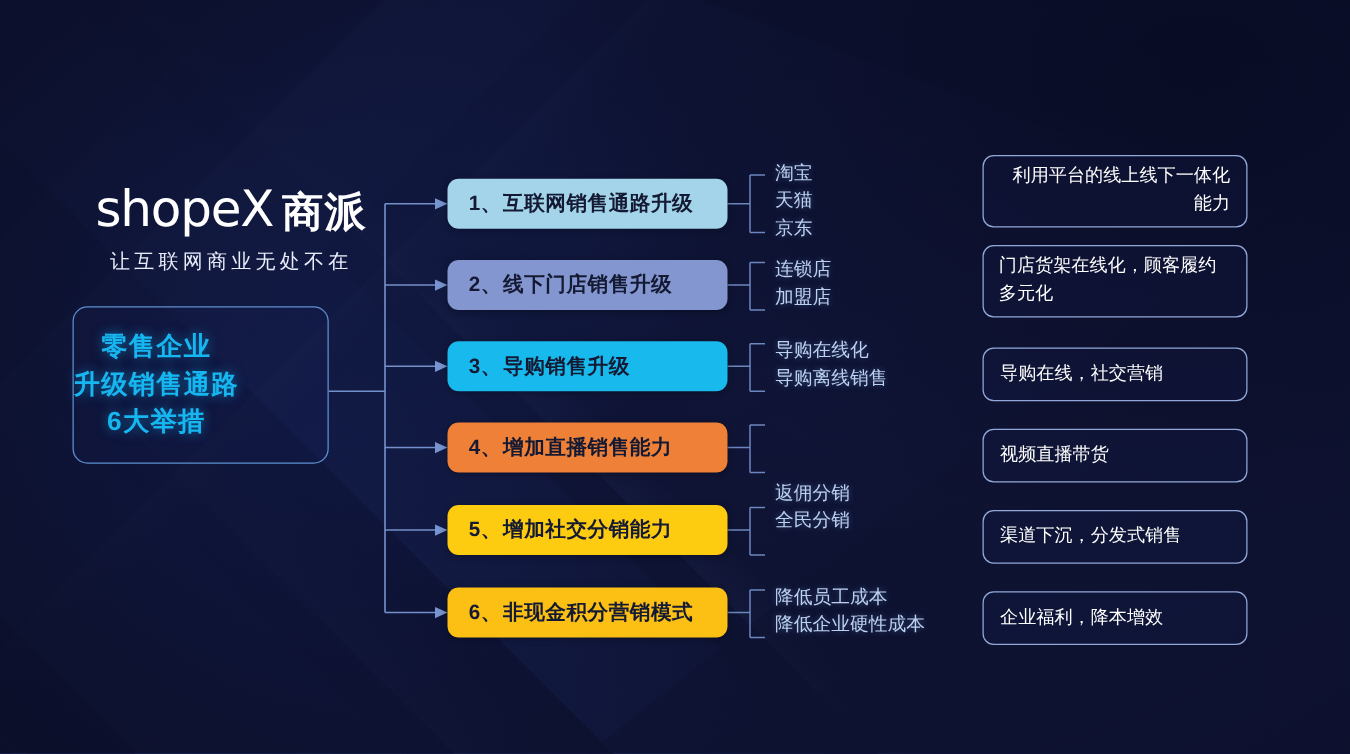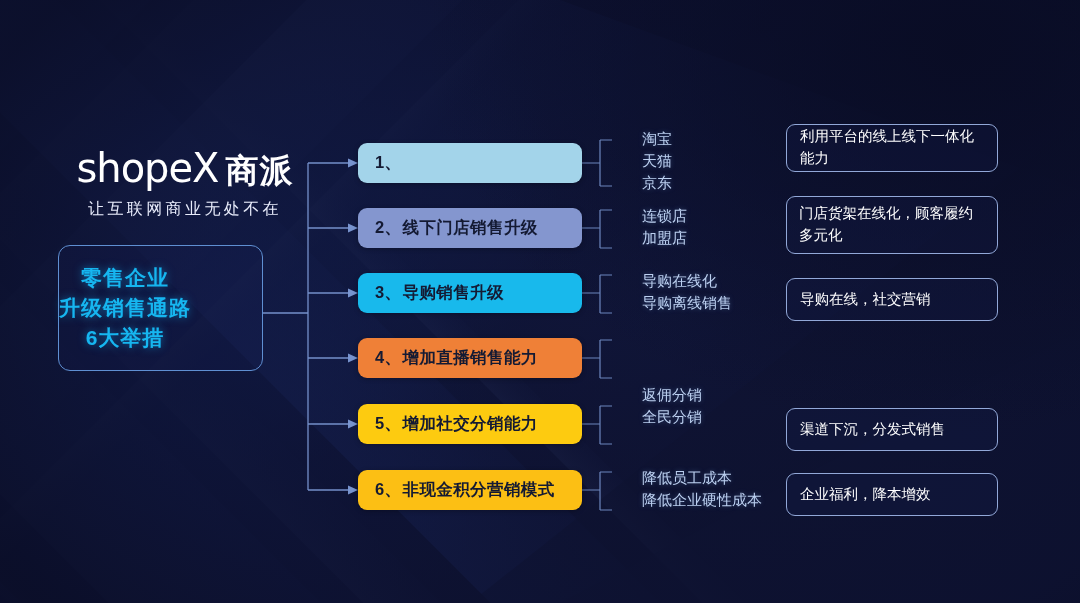--- a/index.html
+++ b/index.html
@@ -75,21 +75,21 @@
     color:#141a33;white-space:nowrap;
     box-shadow:0 1px 5px rgba(0,0,0,0.28);
   }
   .mbox .seq{margin-right:1px;}
 
   
   .subs{
     position:absolute;left:620px;width:170px;
     color:#bcd0f0;font-size:15px;line-height:1.48;white-space:nowrap;
   }
-  .subs div{ text-shadow:0 0 5px rgba(130,180,255,0.35);margin-left:22px; }
+  .subs div{ text-shadow:0 0 5px rgba(130,180,255,0.35); }
 
   
   .obox{
     position:absolute;left:786px;width:212px;
     border:1.2px solid #92a8d8;border-radius:9px;
     color:#ffffff;font-size:14.5px;line-height:1.5;
     padding:9px 13px;
     background:rgba(22,32,80,0.22);
     display:flex;align-items:center;
   }
@@ -196,20 +196,21 @@
       <path d="M582,228 L600,228 M600,210 L600,248 M600,210 L612,210 M600,248 L612,248"></path>
       <path d="M582,293 L600,293 M600,275 L600,313 M600,275 L612,275 M600,313 L612,313"></path>
       <path d="M582,358 L600,358 M600,340 L600,378 M600,340 L612,340 M600,378 L612,378"></path>
       <path d="M582,424 L600,424 M600,406 L600,444 M600,406 L612,406 M600,444 L612,444"></path>
       <path d="M582,490 L600,490 M600,472 L600,510 M600,472 L612,472 M600,510 L612,510"></path>
     </g>
   </svg>
 
   <div class="mbox" style="top: 143px; background: rgb(163, 212, 234);">
     <span class="seq">1、</span>
+      <span>互联网销售通路升级</span>
   </div>
   <div class="mbox" style="top: 208px; background: rgb(132, 150, 207);">
     <span class="seq">2、</span>
       <span>线下门店销售升级</span>
   </div>
   <div class="mbox" style="top: 273px; background: rgb(24, 185, 236);">
     <span class="seq">3、</span>
       <span>导购销售升级</span>
   </div>
   <div class="mbox" style="top: 338px; background: rgb(239, 128, 55);">
@@ -240,29 +241,32 @@
   </div>
   <div class="subs" style="top:384px;">
     <div>返佣分销</div>
     <div>全民分销</div>
   </div>
   <div class="subs" style="top:467px;">
     <div>降低员工成本</div>
     <div>降低企业硬性成本</div>
   </div>
 
-  <div class="obox" style="top:124px;height:48px;">
+  <div class="obox" style="top:124px;height:58px;text-align:right;">
     <span>利用平台的线上线下一体化能力</span>
   </div>
   <div class="obox" style="top:196px;height:58px;padding-left:12px;">
     <span>门店货架在线化，顾客履约多元化</span>
   </div>
   <div class="obox" style="top:278px;height:43px;">
     <span>导购在线，社交营销</span>
   </div>
+  <div class="obox" style="top:343px;height:43px;">
+    <span>视频直播带货</span>
+  </div>
   <div class="obox" style="top:408px;height:43px;">
     <span>渠道下沉，分发式销售</span>
   </div>
   <div class="obox" style="top:473px;height:43px;">
     <span>企业福利，降本增效</span>
   </div>
 
 </div>
 
 </body></html>

